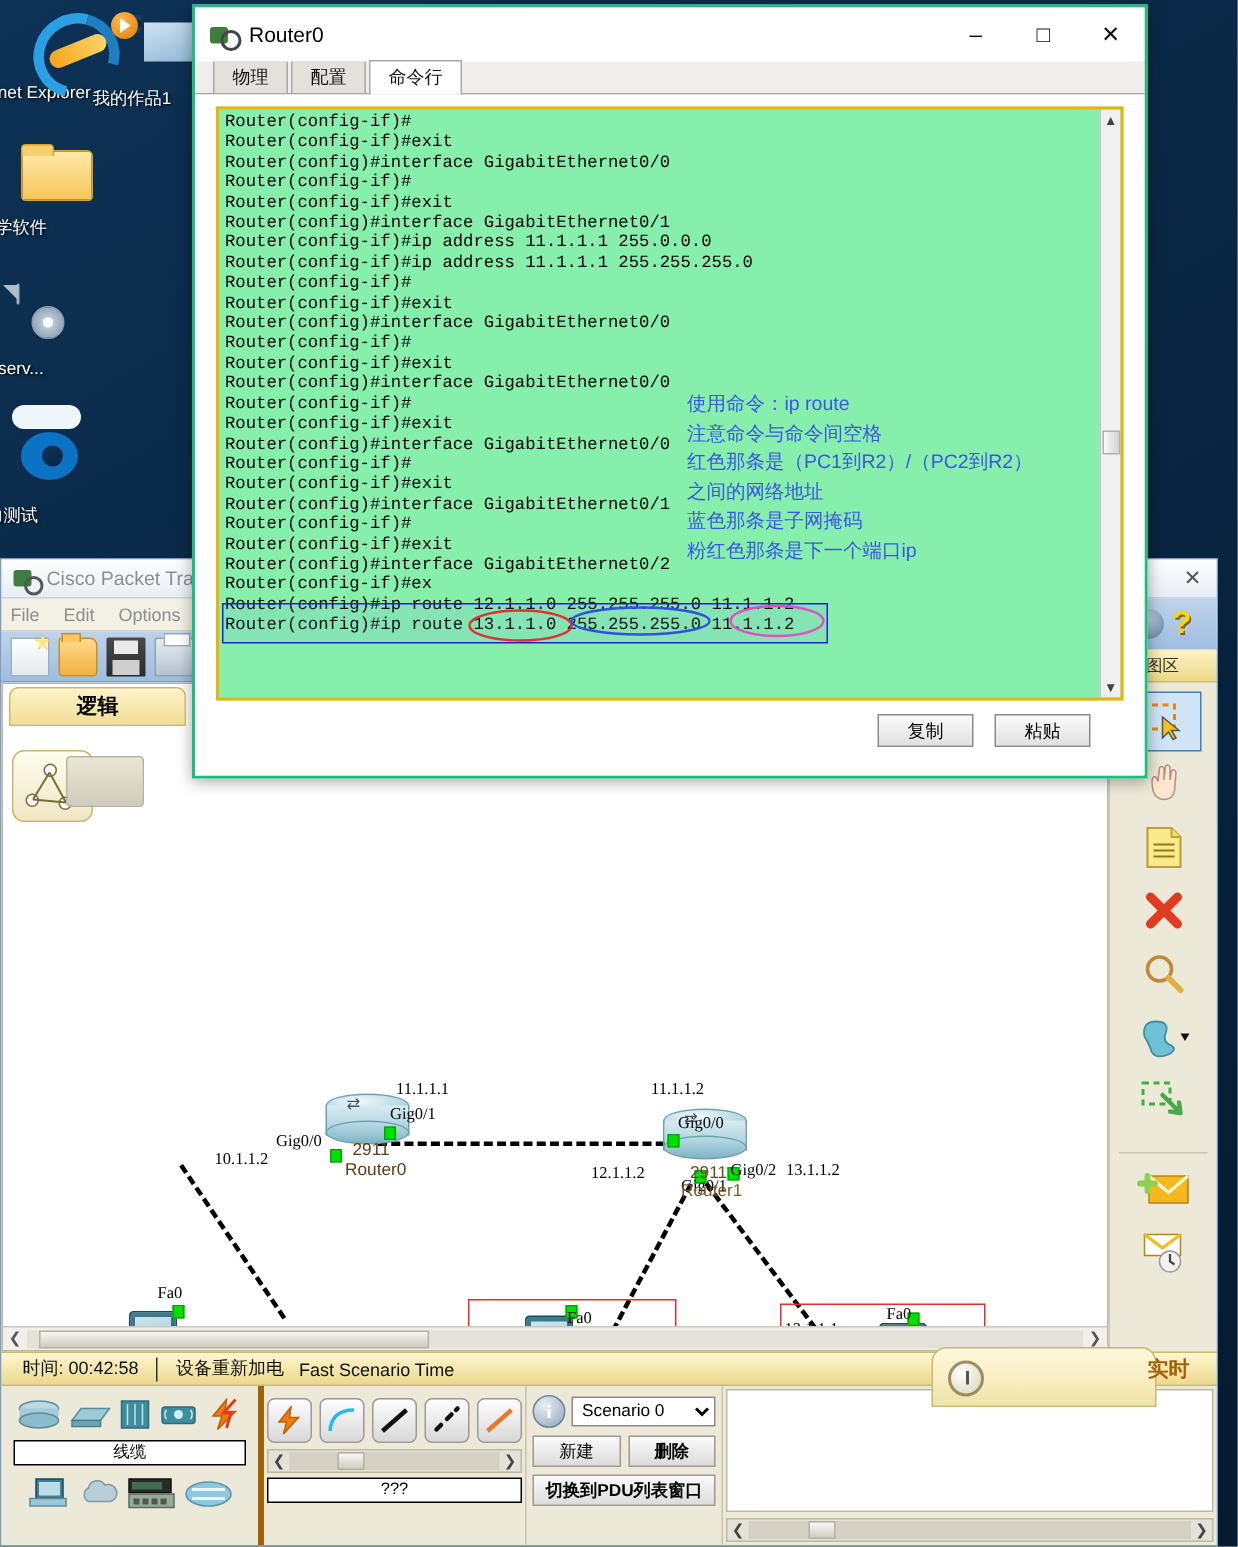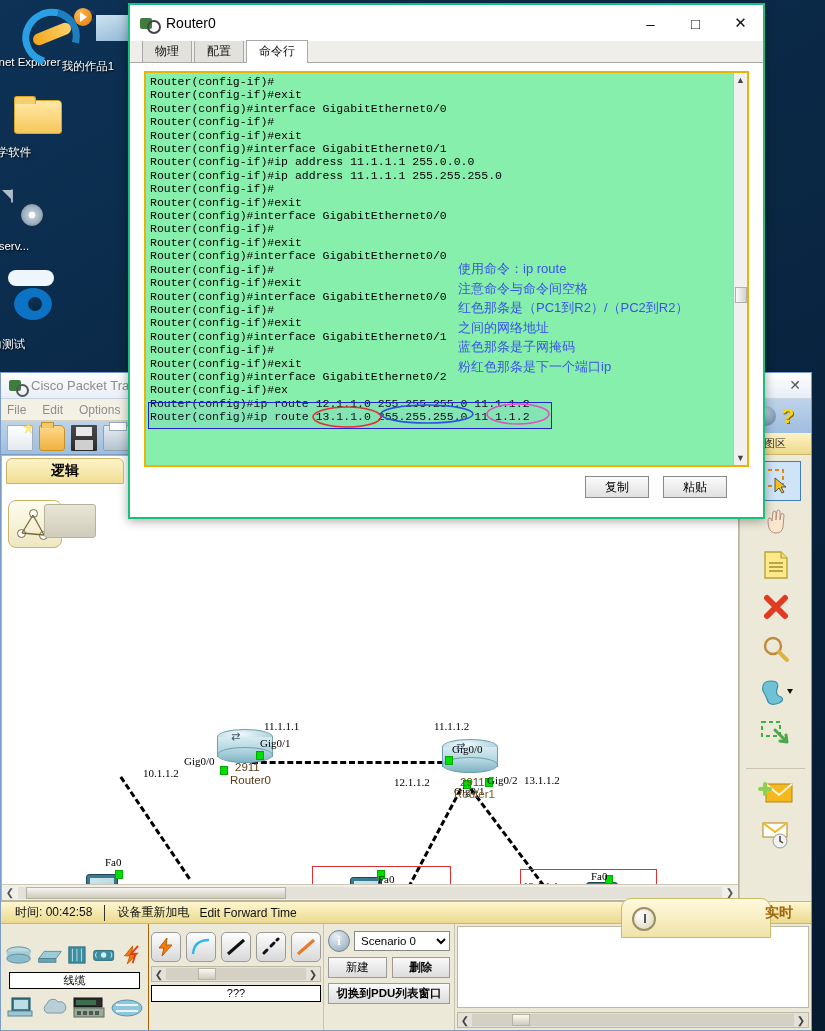--- a/index.html
+++ b/index.html
@@ -179,21 +179,21 @@
   #rt-clockbtn{position:absolute;right:40px;bottom:92px;width:150px;height:40px;
     background:linear-gradient(180deg,#fff9dd,#f0e3a8);border:1px solid #cbb96a;
     border-radius:10px 10px 0 0;z-index:5;}
   .clockface{position:absolute;left:10px;top:8px;width:24px;height:24px;border-radius:50%;
     background:radial-gradient(circle at 35% 30%,#fff,#d9d3b4);border:2px solid #9a8f63;}
   .clockface:after{content:"";position:absolute;left:10px;top:5px;width:2px;height:9px;background:#555;}
 
   
   #pt-bottom{ position:absolute; left:0; right:0; bottom:0; height:106px;
     background:#ece9d8; display:flex; }
-  #dev-left{ width:148px; border-right:1px solid #a16207; padding:16px 4px 0; }
+  #dev-left{ width:175px; border-right:4px solid #a16207; padding:4px 4px 0; }
   .dev-row{ display:flex; gap:4px; justify-content:center; align-items:center; height:30px; }
   #cable-label{ border:1px solid #000; background:#fff; text-align:center; font-size:11px;
     margin:2px 4px; height:17px; line-height:15px; }
   #dev-mid{ width:175px; border-right:1px solid #c8c4b0; padding:4px 2px 0; }
   .dev-btn{ width:30px;height:30px;border:1px solid #9a9a9a;border-radius:5px;
     background:linear-gradient(180deg,#fdfdfd,#d8d8d8);display:flex;align-items:center;
     justify-content:center;position:relative; }
   .dev-hscroll{ display:flex; align-items:center; height:16px; margin-top:4px;
     background:#e4e2d8; border:1px solid #bdb9a7; }
   .dev-hscroll .arw{width:14px;text-align:center;font-size:10px;color:#444;}
@@ -495,21 +495,21 @@
           <div class="thumb"></div>
         </div>
       <div class="arw">❯</div>
     </div>
   </div>
 
   <div id="pt-statusbar">
     <span style="margin-left:14px;">时间: 00:42:58</span>
     <span class="sep"></span>
     <span>设备重新加电</span>
-    <span style="margin-left:10px;">Edit Forward Time</span>
+    <span style="margin-left:10px;">Fast Scenario Time</span>
   </div>
   <div id="rt-clockbtn">
     <span class="clockface"></span>
   </div>
   <div id="pt-realtime">实时</div>
 
   <div id="pt-bottom">
 
     <div id="dev-left">
       <div class="dev-row">

